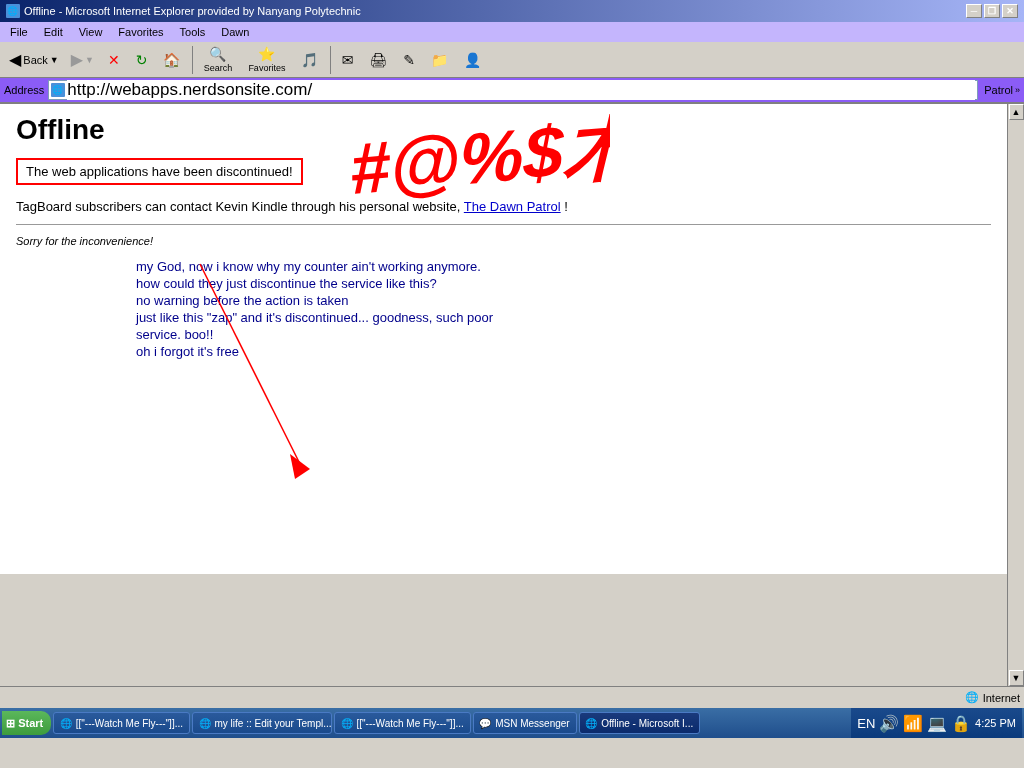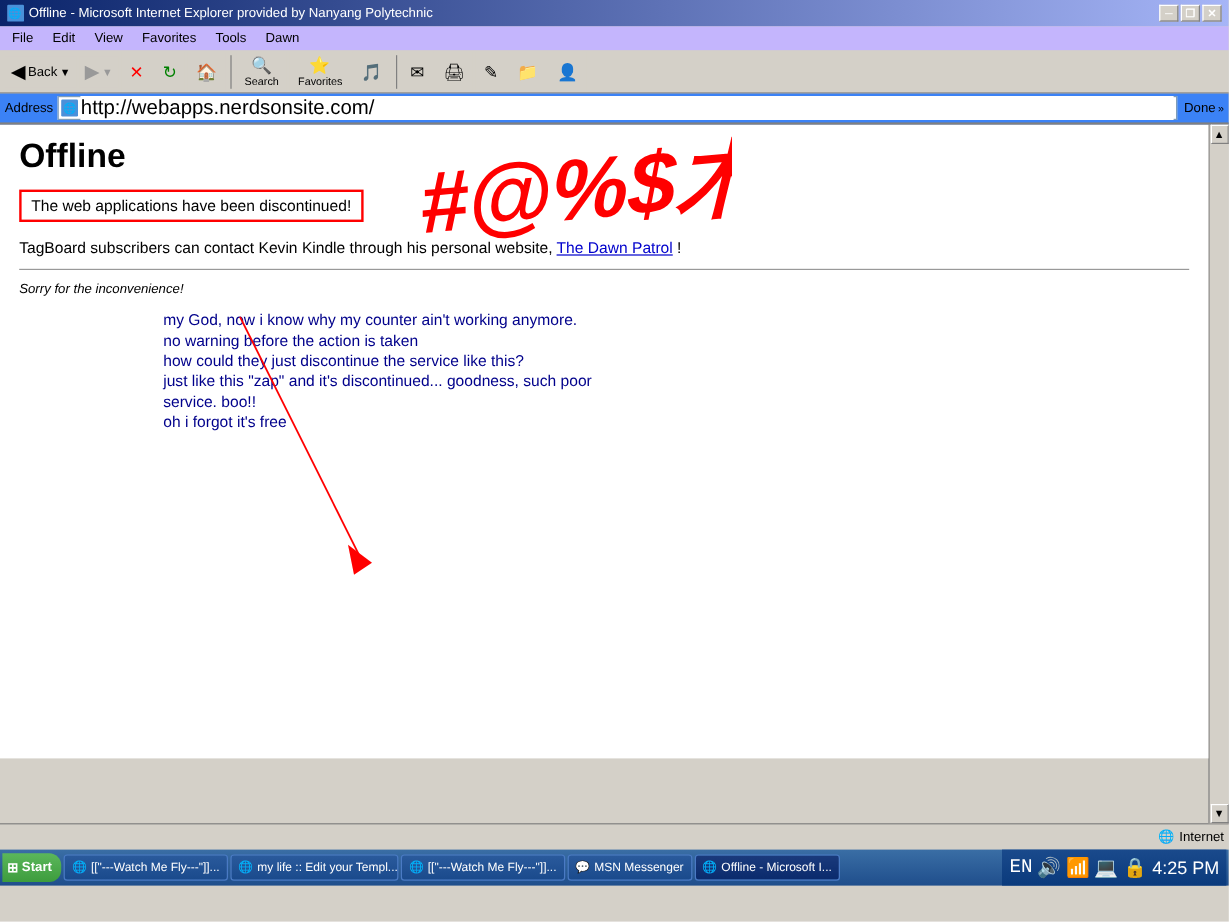--- a/index.html
+++ b/index.html
@@ -66,21 +66,21 @@
       display: flex; align-items: center;
       font-family: 'Tahoma', sans-serif; font-size: 11px;
       padding: 2px 4px;
       background: #d4d0c8;
       border: 1px solid transparent;
       cursor: pointer; gap: 2px;
     }
 
     
     .address-bar {
-      background: #3b82f6;
+      background: #8b5cf6;
       display: flex; align-items: center;
       padding: 2px 4px;
       height: 26px;
       font-family: 'Tahoma', sans-serif; font-size: 11px;
       border-bottom: 2px solid #808080;
     }
     .address-label { margin-right: 4px; font-size: 11px; }
     .address-input-wrap {
       display: flex; align-items: center; flex: 1;
       background: white;
@@ -88,21 +88,21 @@
       height: 20px; padding: 0 2px;
     }
     .address-ie-icon { width: 14px; height: 14px; background: #4a90d9; margin-right: 2px; font-size: 9px; display: flex; align-items: center; justify-content: center; border-radius: 1px; }
     .address-input { border: none; outline: none; flex: 1; font-size: 17px; font-family: 'Tahoma', sans-serif; }
     .links-btn { margin-left: 6px; font-size: 11px; font-family: 'Tahoma', sans-serif; }
 
     
     .content-area {
       background: white;
       width: 1007px;
-      height: 528px;
+      height: 470px;
       overflow-y: auto;
       position: relative;
       padding: 10px 16px;
     }
 
     
     .status-bar {
       background: #d4d0c8;
       height: 22px;
       display: flex; align-items: center;
@@ -137,22 +137,22 @@
       height: 22px; display: flex; align-items: center; gap: 3px;
       border: 1px solid #4a7ac4;
       max-width: 140px; overflow: hidden; white-space: nowrap;
     }
     .taskbar-item.active { background: linear-gradient(to bottom, #1a3a7c, #0a2a6c); }
     .taskbar-right {
       margin-left: auto; display: flex; align-items: center; gap: 4px;
       background: linear-gradient(to bottom, #1a4a8c, #0a3a7c);
       padding: 0 6px; height: 100%;
     }
-    .time { color: white; font-family: 'Tahoma', sans-serif; font-size: 15px; }
-    .lang-indicator { color: white; font-family: Liberation Mono, monospace; font-size: 16px; }
+    .time { color: white; font-family: 'Tahoma', sans-serif; font-size: 11px; }
+    .lang-indicator { color: white; font-family: Liberation Sans, sans-serif; font-size: 13px; }
 
     
     .page-title { font-family: Arial, sans-serif; font-size: 28px; font-weight: bold; margin-bottom: 12px; }
     .discontinued-box {
       border: 2px solid red; padding: 4px 8px; display: inline-block;
       font-family: Arial, sans-serif; font-size: 13px; margin-bottom: 14px;
     }
     .tagboard-text { font-family: Arial, sans-serif; font-size: 13px; margin-bottom: 10px; }
     .tagboard-text a { color: #0000cc; }
     .divider { border: none; border-top: 1px solid #999; margin-bottom: 10px; }
@@ -243,21 +243,21 @@
       <span style="font-size:14px;">👤</span>
     </div>
   </div>
 
   <div class="address-bar">
     <span class="address-label">Address</span>
     <div class="address-input-wrap">
       <div class="address-ie-icon">🌐</div>
       <input type="text" class="address-input" value="http://webapps.nerdsonsite.com/" style="">
     </div>
-    <span class="links-btn">Done</span>
+    <span class="links-btn">Patrol</span>
     <span style="font-size:9px; margin-left:2px;">»</span>
   </div>
 
   <div style="display:flex; position:relative;">
     <div class="content-area">
       <h1 class="page-title">Offline</h1>
 
       
       <div style="position:absolute; top:10px; left:350px;">
         <svg width="260" height="100">
@@ -281,22 +281,22 @@
         <a href="#">The Dawn Patrol</a>
         <span>!</span>
       </p>
 
       <hr class="divider">
 
       <p class="sorry-text">Sorry for the inconvenience!</p>
 
       <div class="comment-block">
         <p>my God, now i know why my counter ain't working anymore.</p>
+        <p>how could they just discontinue   the service like this?</p>
         <p>no warning before the action is taken</p>
-        <p>how could they just discontinue   the service like this?</p>
         <p>just like this "zap" and it's discontinued... goodness, such poor</p>
         <p>service. boo!!</p>
         <p class="extra">oh i forgot it's free</p>
       </div>
     </div>
 
     <div style="width:17px; height:582px; background:#d4d0c8; display:flex; flex-direction:column; align-items:center; border-left:1px solid #808080;">
       <div style="width:15px;height:16px;background:#d4d0c8;border:1px solid #fff;border-right-color:#808080;border-bottom-color:#808080;display:flex;align-items:center;justify-content:center;font-size:9px;cursor:pointer;">▲</div>
       <div style="flex:1;background:#d4d0c8;"></div>
       <div style="width:15px;height:16px;background:#d4d0c8;border:1px solid #fff;border-right-color:#808080;border-bottom-color:#808080;display:flex;align-items:center;justify-content:center;font-size:9px;cursor:pointer;">▼</div>

